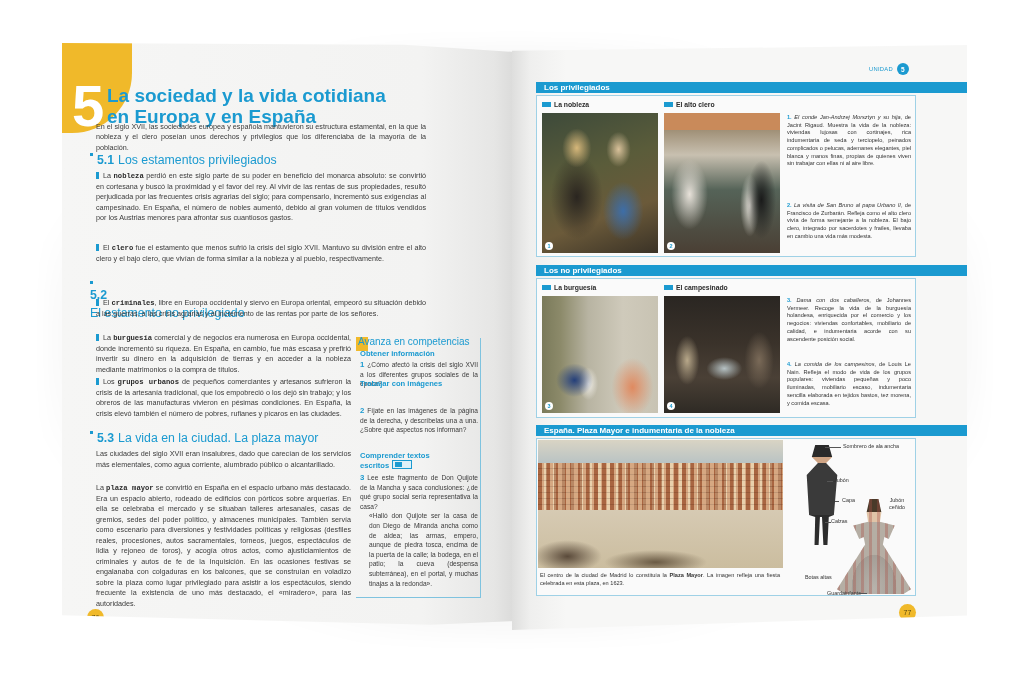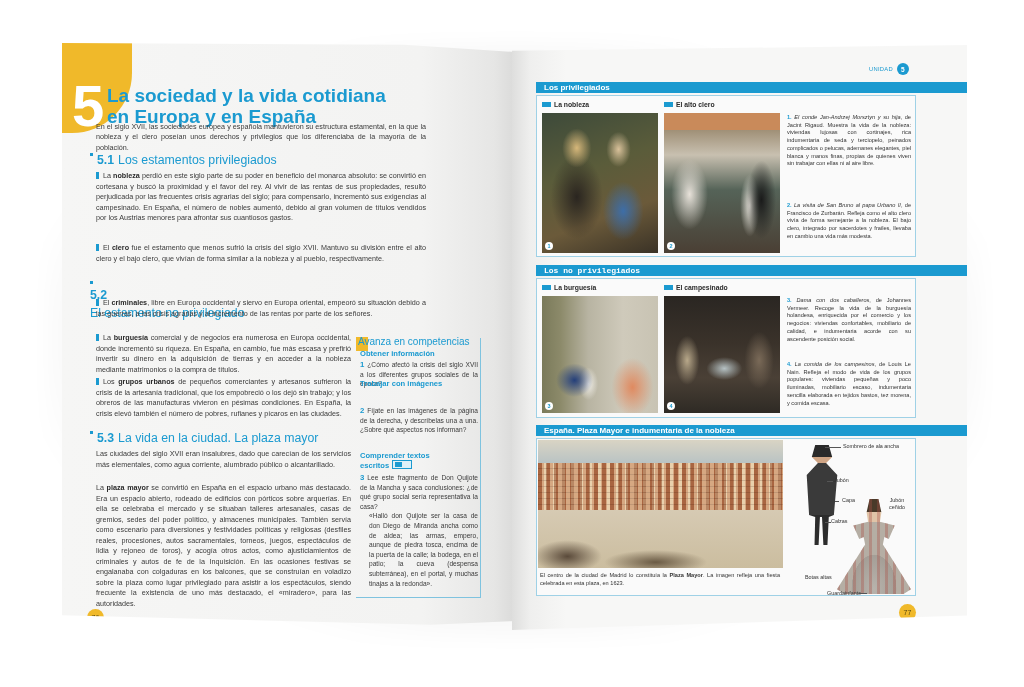--- a/index.html
+++ b/index.html
@@ -45,21 +45,21 @@
     position: absolute; left: 28px; color: #1b9ad0; font-size: 12.3px; font-weight: 400;
     display: flex; align-items: flex-start; gap: 4px;
   }
   .sec-head .dot { width: 3px; height: 3px; background: #1b9ad0; display: inline-block; }
   .sec-head .num { font-weight: 700; }
   .para {
     position: absolute; left: 34px; width: 330px; font-size: 7.2px; line-height: 10.5px;
     color: #3a3a3a; text-align: justify;
   }
   .para .bullet { display: inline-block; width: 3px; height: 7px; background: #1b9ad0; margin-right: 4px; vertical-align: -1px; }
-  .para b { color: #2a2a2a; }
+  .para b { color: #2a2a2a; font-family: Liberation Mono, monospace; }
 
   .compet-box {
     position: absolute; left: 294px; top: 295px; width: 125px; height: 260px;
     border-right: 1px solid #7fc3df; border-bottom: 1px solid #7fc3df;
   }
   .compet-hl {
     position: absolute; left: 294px; top: 294px; width: 12px; height: 14px; background: #f0b92a;
   }
   .compet-title {
     position: absolute; left: 296px; top: 293px; color: #1b9ad0; font-size: 10px; white-space: nowrap;
@@ -267,21 +267,21 @@
       <span class="badge">2</span>
     </div>
     <div class="caption" style="left:250px; top:18px; width:124px;">
       <span class="cn">1.</span> <i>El conde Jan-Andrzej Morsztyn y su hija</i><span>, de Jacint Rigaud. Muestra la vida de la nobleza: viviendas lujosas con cortinajes, rica indumentaria de seda y terciopelo, peinados complicados o pelucas, ademanes elegantes, piel blanca y manos finas, propias de quienes viven sin trabajar con ellas ni al aire libre.</span>
     </div>
     <div class="caption" style="left:250px; top:106px; width:124px;">
       <span class="cn">2.</span> <i>La visita de San Bruno al papa Urbano II</i><span>, de Francisco de Zurbarán. Refleja como el alto clero vivía de forma semejante a la nobleza. El bajo clero, integrado por sacerdotes y frailes, llevaba en cambio una vida más modesta.</span>
     </div>
   </div>
 
-  <div class="band" style="top:220px;font-family:Liberation Mono, monospace;">Los no privilegiados</div>
+  <div class="band" style="top:220px;">Los no privilegiados</div>
   <div class="panel" style="top:233px; height:140px;">
     <div class="sublabel" style="left:5px; top:5px;">
         <span class="sq"></span>
         <span>La burguesía</span>
       </div>
     <div class="sublabel" style="left:127px; top:5px;">
         <span class="sq"></span>
         <span>El campesinado</span>
       </div>
     <div class="painting p3" style="left:5px; top:17px; width:116px; height:117px;">

